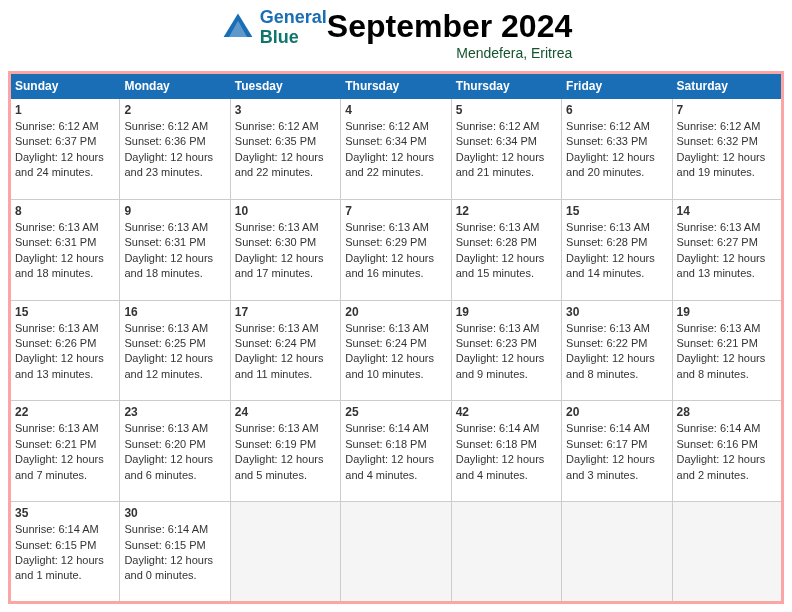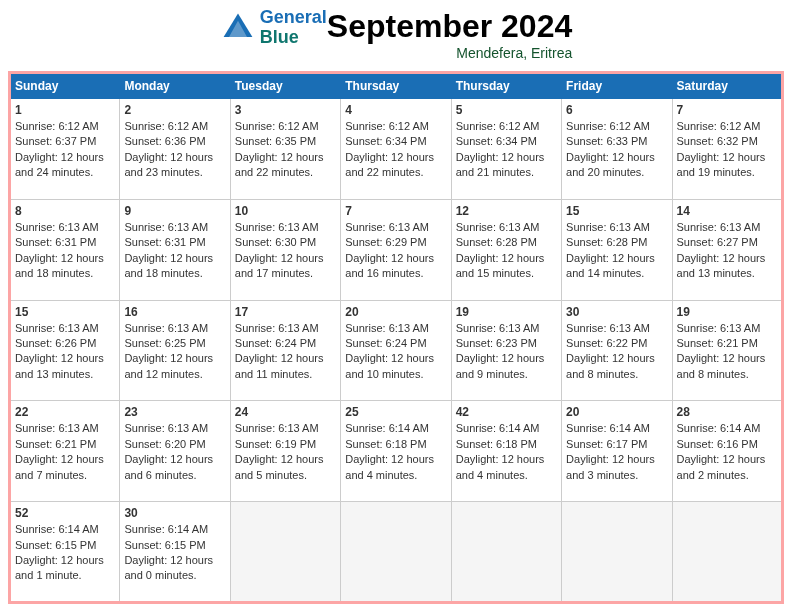--- a/index.html
+++ b/index.html
@@ -327,21 +327,21 @@
           <td>
             <span class="day-num">28</span>
             <div class="cell-text" style="white-space: pre-line;">Sunrise: 6:14 AM
 Sunset: 6:16 PM
 Daylight: 12 hours
 and 2 minutes.</div>
           </td>
         </tr>
         <tr>
           <td>
-            <span class="day-num">52</span>
+            <span class="day-num">35</span>
             <div class="cell-text" style="white-space: pre-line;">Sunrise: 6:14 AM
 Sunset: 6:15 PM
 Daylight: 12 hours
 and 1 minute.</div>
           </td>
           <td>
             <span class="day-num">30</span>
             <div class="cell-text" style="white-space: pre-line;">Sunrise: 6:14 AM
 Sunset: 6:15 PM
 Daylight: 12 hours

